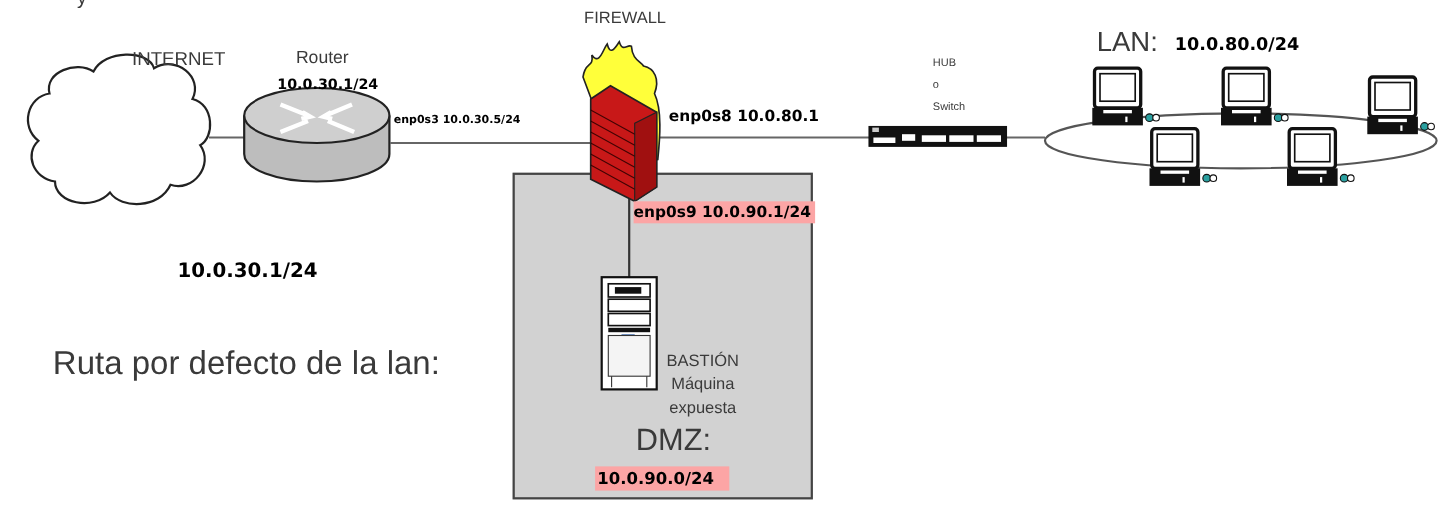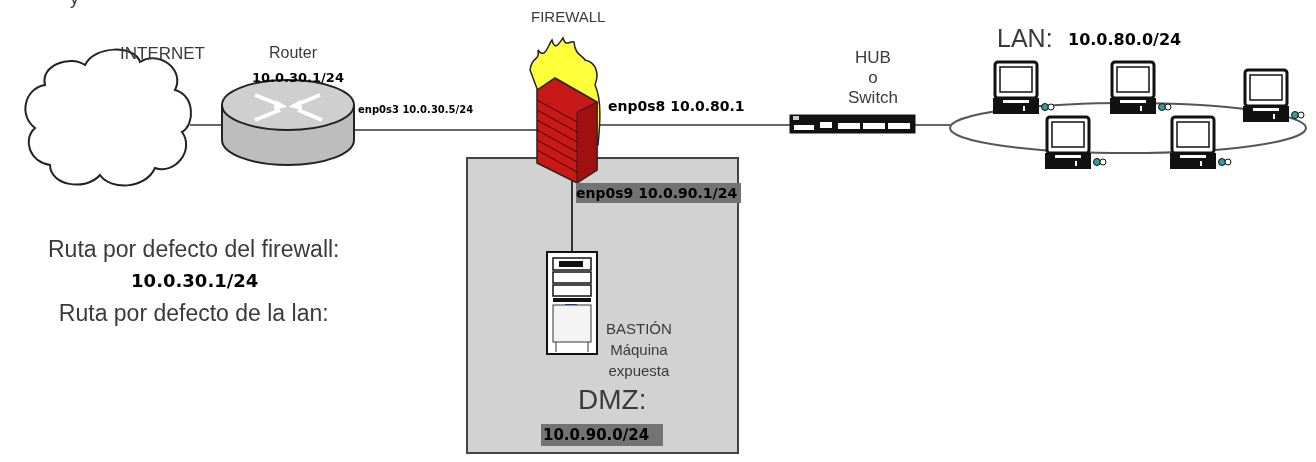--- a/index.html
+++ b/index.html
@@ -2,21 +2,21 @@
 <html><head>
 <meta charset="utf-8">
 <style>
   html, body { margin:0; padding:0; background:#ffffff; }
   body { width:1316px; height:462px; position:relative; overflow:hidden; font-family:"Liberation Sans", sans-serif; }
   .abs { position:absolute;text-align:center; }
   .lbl-gray { color:#3a3a3a; font-family:"Liberation Sans", sans-serif; }
   .lbl-bold { color:#000; font-family:"DejaVu Sans", sans-serif; font-weight:bold; }
   svg { position:absolute; left:0; top:0; }
   .dmz-box { position:absolute; left:466px; top:157px; width:273px; height:297px; background:#d2d2d2; border:2px solid #444; box-sizing:border-box; }
-  .hl { background:#737373; }
+  .hl { background:#fca5a5; }
 </style>
 </head>
 <body>
 
 <div class="abs lbl-gray" style="left:70px;top:-12px;font-size:18px;">y</div>
 
 <div class="dmz-box"></div>
 
 <svg width="1316" height="462" viewBox="0 0 1316 462">
 
@@ -128,35 +128,34 @@
 </svg>
 
 <div class="abs lbl-gray" style="left:120px;top:44px;font-size:17px;">INTERNET</div>
 <div class="abs lbl-gray" style="left:269px;top:44px;font-size:16px;">Router</div>
 <div class="abs lbl-bold" style="left:252px;top:70px;font-size:13px;">10.0.30.1/24</div>
 <div class="abs lbl-gray" style="left:531px;top:8px;font-size:15px;">FIREWALL</div>
 <div class="abs lbl-bold" style="left:358px;top:104px;font-size:10px;">enp0s3 10.0.30.5/24</div>
 <div class="abs lbl-bold" style="left:608px;top:98px;font-size:14px;">enp0s8 10.0.80.1</div>
 <div class="abs lbl-bold hl" style="left:576px;top:183px;font-size:14px;padding:2px 4px 2px 0;">enp0s9 10.0.90.1/24</div>
 
-<div class="abs lbl-gray" style="left:848px;top:48px;font-size:17px;width:50px;text-align:center;line-height:20px;">
+<div class="abs lbl-gray" style="left:848px;top:48px;font-size:10px;width:50px;text-align:left;line-height:20px;">
   <div>HUB</div>
   <div>o</div>
   <div>Switch</div>
 </div>
 
 <div class="abs lbl-gray" style="left:997px;top:24px;font-size:25px;">LAN:</div>
 <div class="abs lbl-bold" style="left:1068px;top:30px;font-size:16px;">10.0.80.0/24</div>
 
 <div class="abs lbl-gray" style="left:606px;top:270px;font-size:15px;text-align:center;line-height:21px;margin-top:48px;">
   <div>BASTIÓN</div>
   <div>Máquina</div>
   <div>expuesta</div>
 </div>
 
 <div class="abs lbl-gray" style="left:578px;top:384px;font-size:28px;">DMZ:</div>
 <div class="abs lbl-bold hl" style="left:541px;top:424px;font-size:15px;padding:2px 14px 2px 2px;">10.0.90.0/24</div>
 
 <div class="abs" style="left:48px;top:236px;">
-  <div class="lbl-gray" style="font-size:23px;height:34px;">Ruta por defecto del firewall:</div>
   <div class="lbl-bold" style="font-size:18px;height:30px;margin-left:2px;">10.0.30.1/24</div>
-  <div class="lbl-gray" style="font-size:23px;height:34px;">Ruta por defecto de la lan:</div>
+  <div class="lbl-gray" style="font-size:30px;height:34px;margin-top:48px;">Ruta por defecto de la lan:</div>
 </div>
 
 </body></html>

